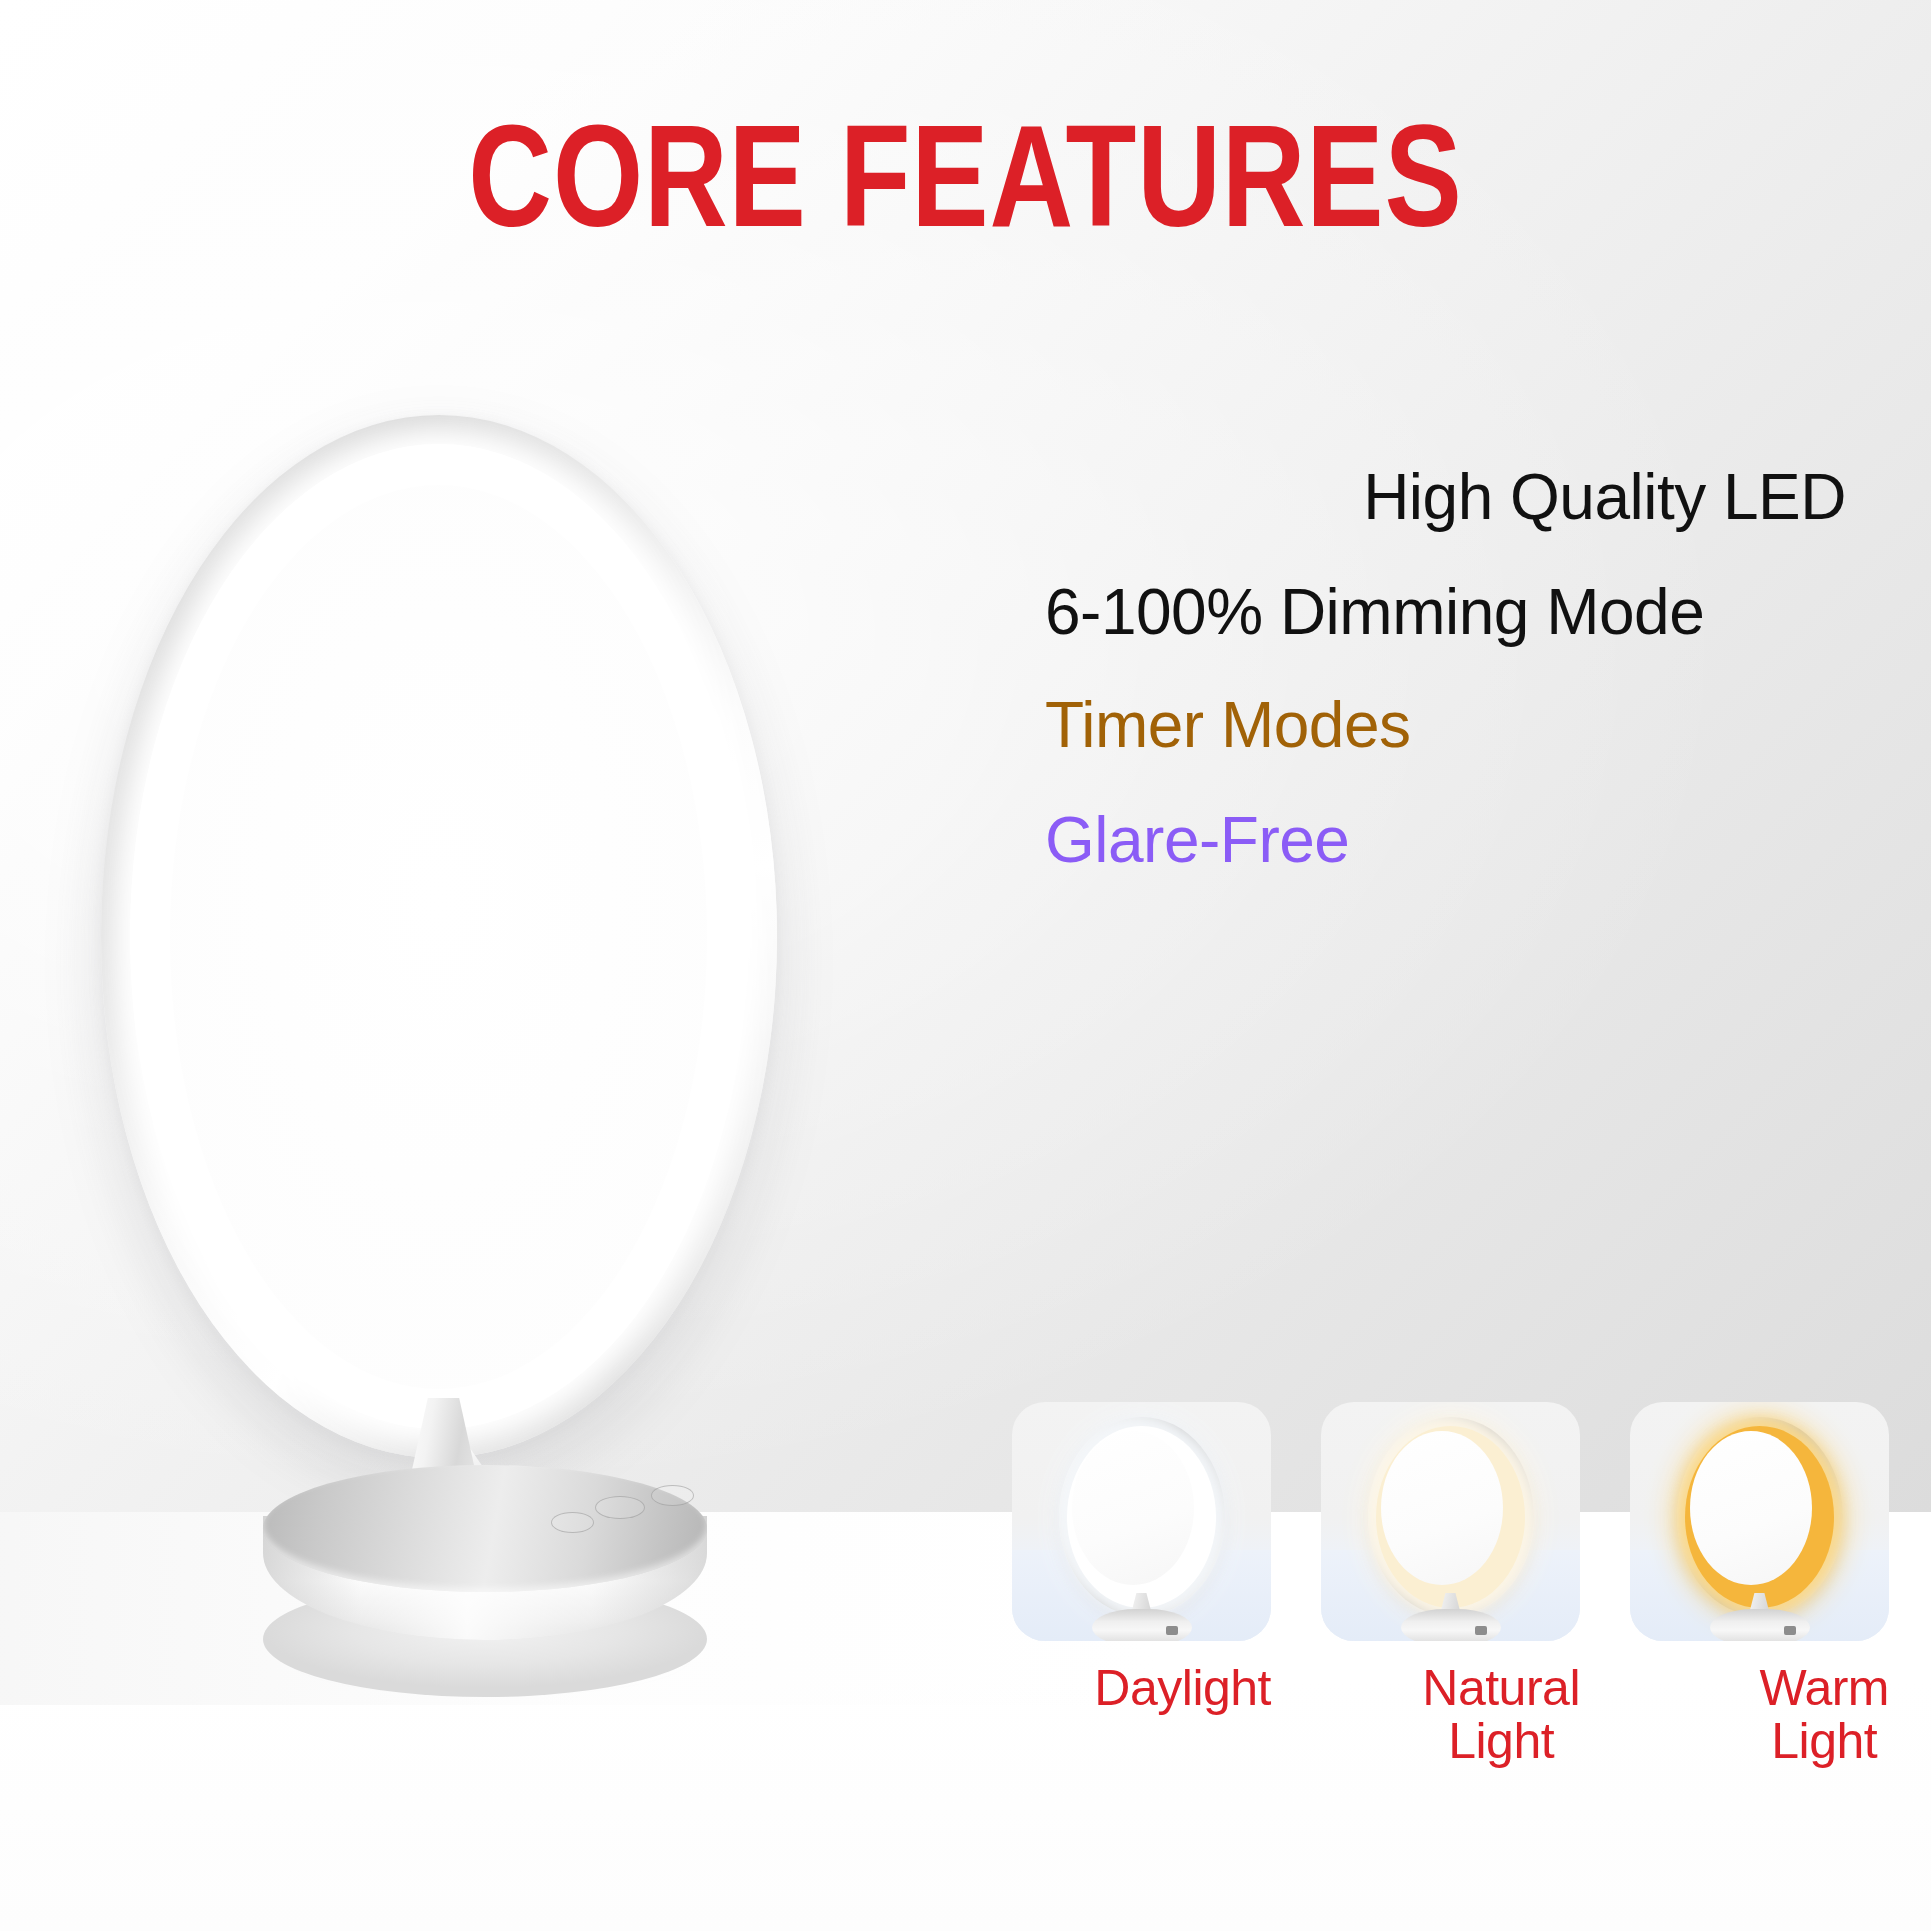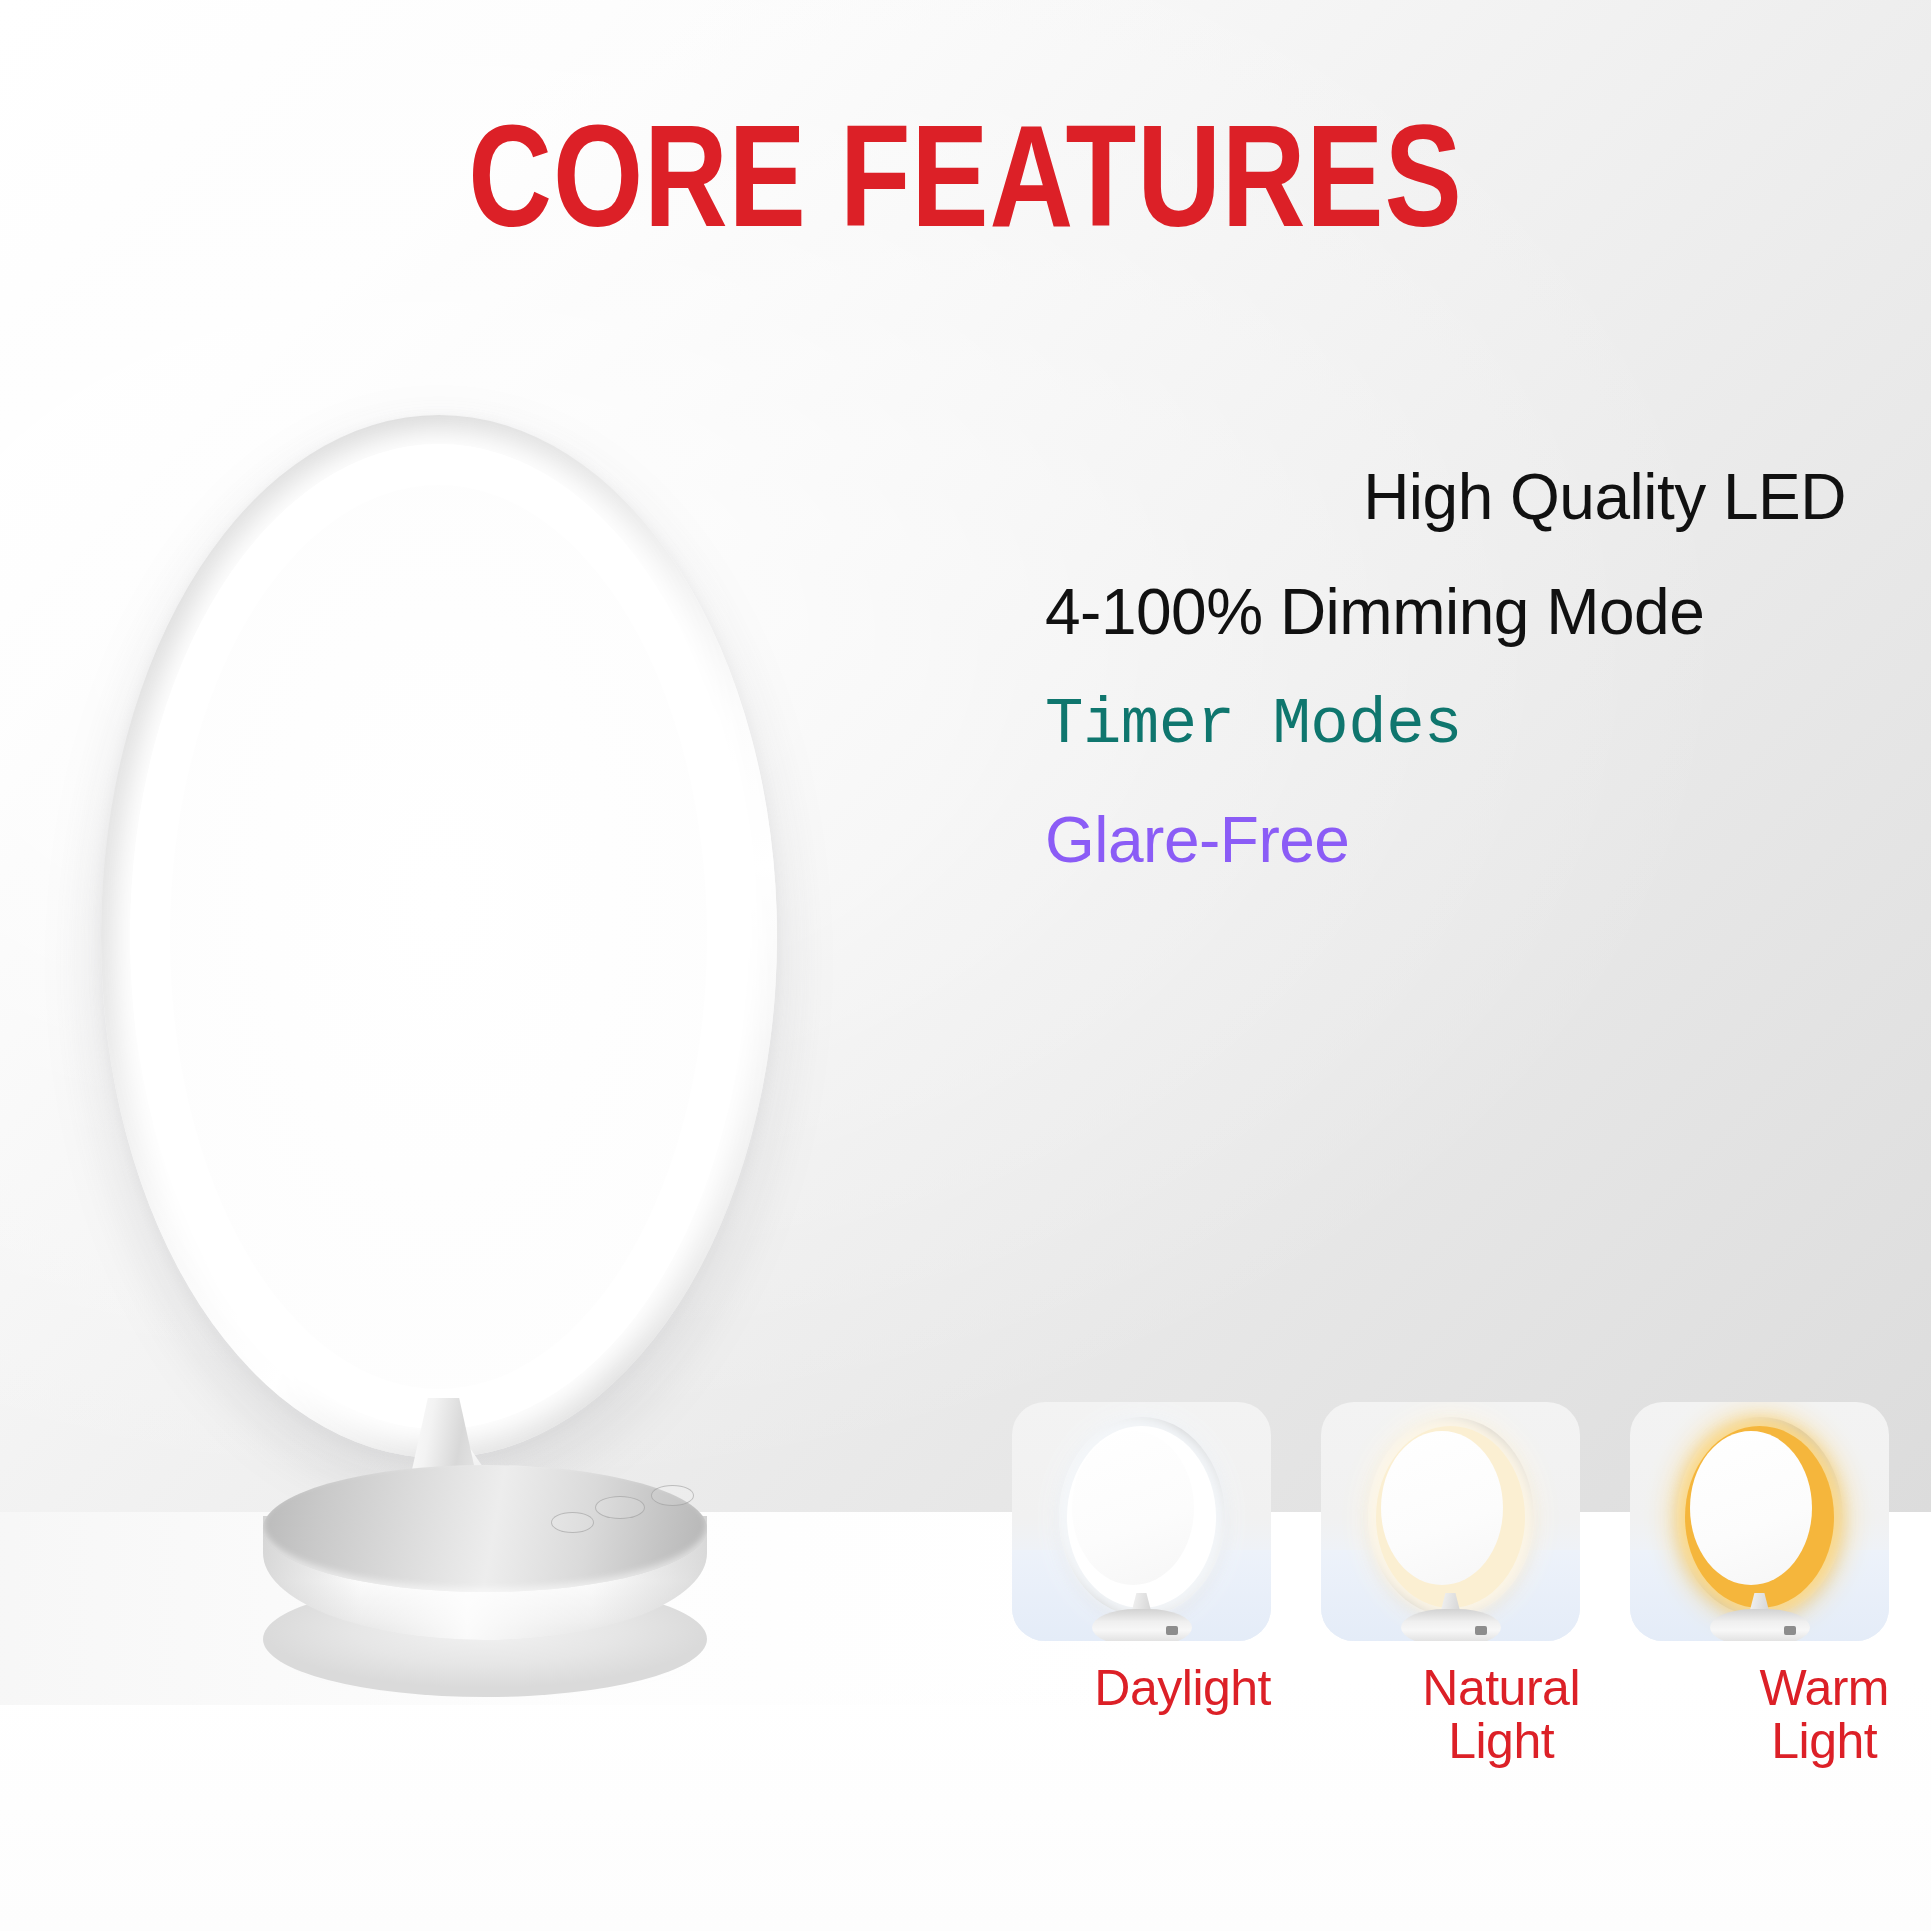--- a/index.html
+++ b/index.html
@@ -201,22 +201,22 @@
     <div class="base-body"></div>
     <div class="base-body-hl"></div>
     <div class="base-top"></div>
     <div class="ctrl c1"></div>
     <div class="ctrl c2"></div>
     <div class="ctrl c3"></div>
   </div>
 
   <div class="features">
     <div class="feature" style="color: rgb(17, 17, 17); text-align: right;">High Quality LED</div>
-    <div class="feature two-line" style="color: rgb(17, 17, 17);">4-100% Dimming Mode</div>
-    <div class="feature" style="color: #0f766e; font-family: Liberation Mono, monospace;">Timer Modes</div>
+    <div class="feature two-line" style="color: rgb(17, 17, 17);">6-100% Dimming Mode</div>
+    <div class="feature" style="color: #a16207;">Timer Modes</div>
     <div class="feature" style="color: #8b5cf6;">Glare-Free</div>
   </div>
 
   <div class="modes">
 
     <div class="mode">
       <div class="card">
         <div class="card-floor"></div>
         <div class="m-ring">
           <div class="m-led" style="background: rgb(255, 255, 255); box-shadow: rgb(244, 247, 250) 0px 0px 13.5px 4.8px, rgb(244, 247, 250) 0px 0px 29px 9.7px;"></div>

